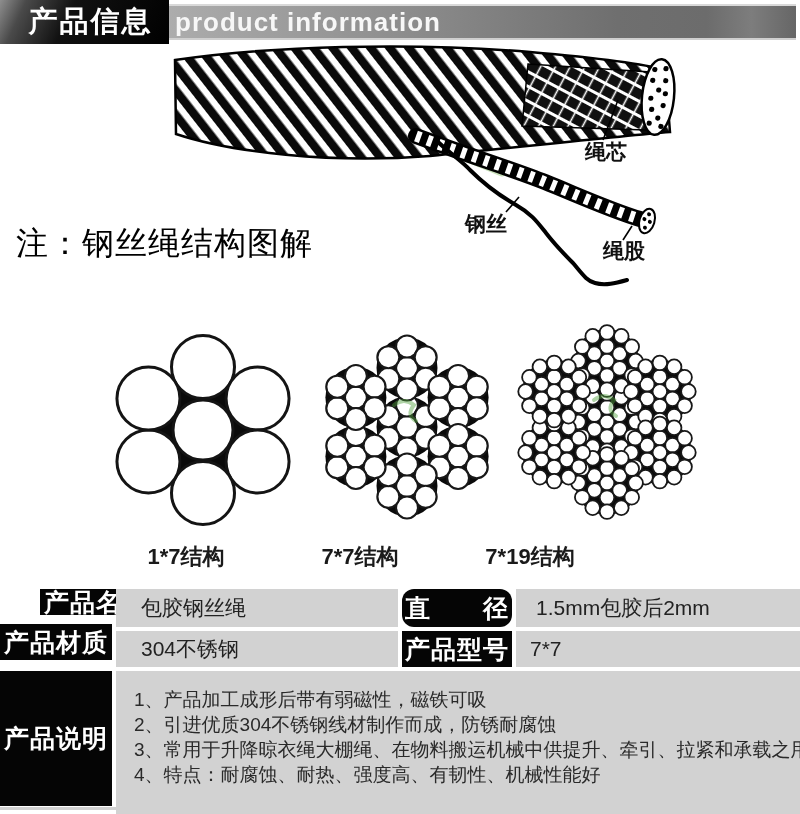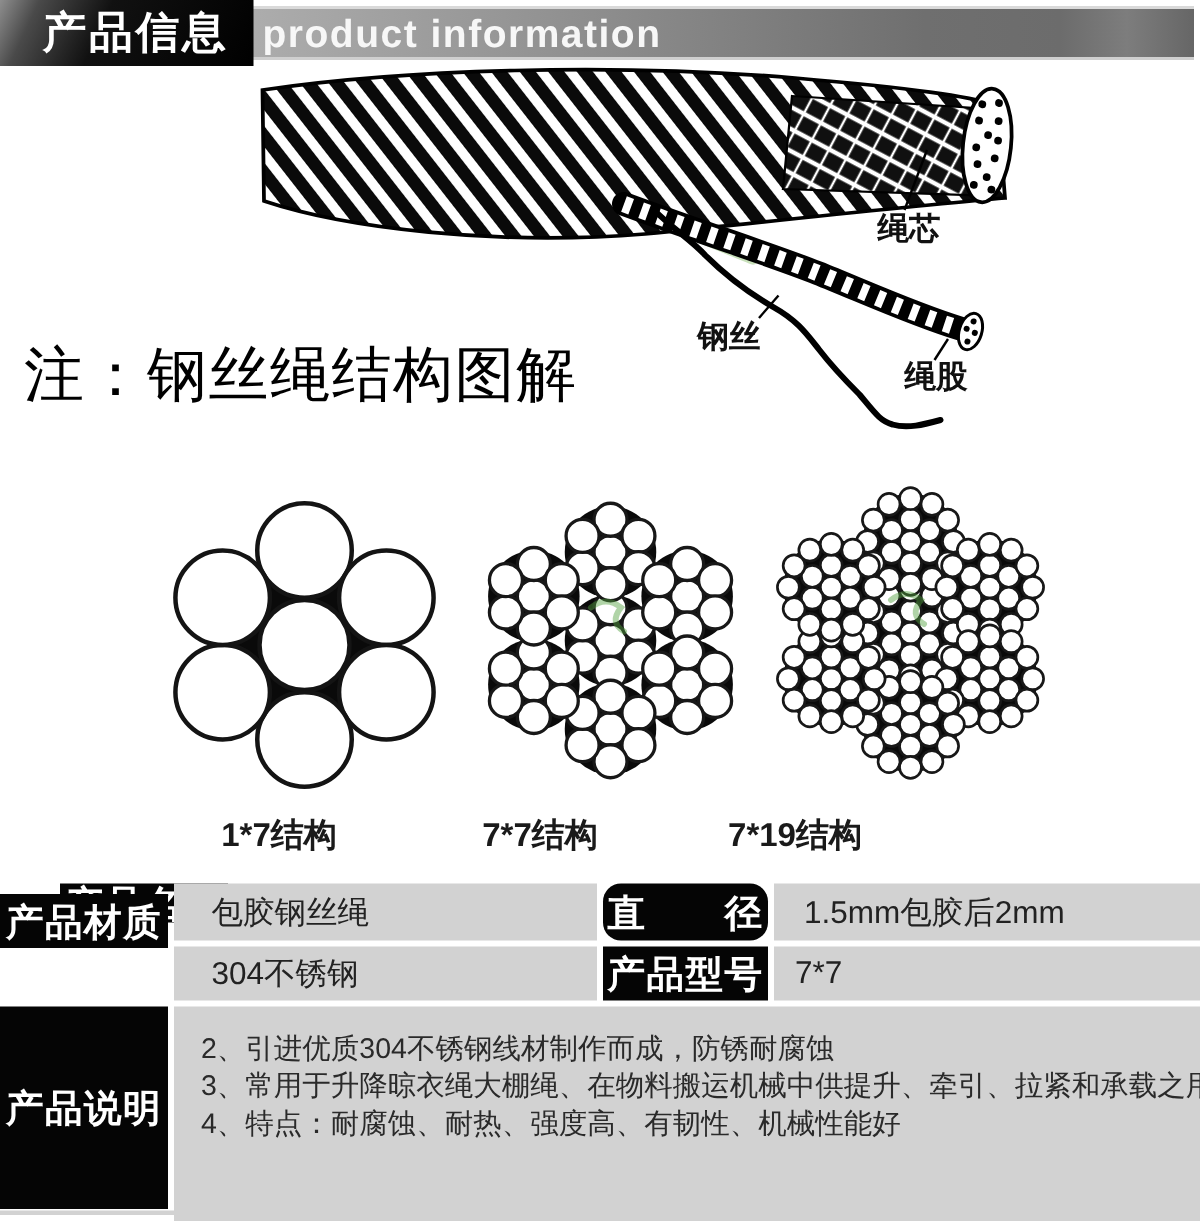--- a/index.html
+++ b/index.html
@@ -17,21 +17,21 @@
   .hdr-black span{color:#fff;font-size:29px;font-weight:700;letter-spacing:2px;}
   .hdr-bar{
     position:absolute;left:157px;top:4px;width:639px;height:36px;box-sizing:border-box;
     background:linear-gradient(to right,#aeaeae 0%,#909090 35%,#6f6f6f 72%,#6c6c6c 86%,#7d7d7d 93%,#666 100%);
     border-top:2px solid #d9d9d9;border-bottom:2px solid #cfcfcf;
     display:flex;align-items:center;padding-left:18px;
   }
   .hdr-bar span{color:#f7f7f7;font-size:26px;font-weight:700;letter-spacing:1px;}
   
   .note{
-    position:absolute;left:16px;top:222px;font-size:40px;font-weight:500;
+    position:absolute;left:16px;top:222px;font-size:32px;font-weight:500;
     color:#000;letter-spacing:1px;white-space:nowrap;
   }
   
   .rope-svg{position:absolute;left:150px;top:40px;width:650px;height:260px;}
   .sections-svg{position:absolute;left:60px;top:315px;width:680px;height:230px;}
   .cap{
     position:absolute;top:542px;width:140px;text-align:center;
     font-size:22px;font-weight:700;color:#1a1a1a;white-space:nowrap;
   }
   .cap1{left:116px;} .cap2{left:290px;} .cap3{left:460px;}
@@ -43,21 +43,21 @@
   }
   .cell-v{
     position:absolute;background:#d2d2d2;color:#222;
     display:flex;align-items:center;font-size:21px;white-space:nowrap;
     padding-left:25px;box-sizing:border-box;
   }
   .k-name{left:0;top:589px;width:112px;height:26px;margin-left:40px;}
   .v-name{left:116px;top:589px;width:282px;height:38px;}
   .k-diam{left:402px;top:589px;width:110px;height:38px;border-radius:12px;}
   .v-diam{left:516px;top:589px;width:284px;height:38px;padding-left:20px;}
-  .k-matl{left:0;top:596px;width:112px;height:36px;}
+  .k-matl{left:0;top:624px;width:112px;height:36px;}
   .v-matl{left:116px;top:631px;width:282px;height:36px;}
   .k-modl{left:402px;top:631px;width:110px;height:36px;}
   .v-modl{left:516px;top:631px;width:284px;height:36px;padding-left:14px;}
   .k-desc{left:0;top:671px;width:112px;height:135px;}
   .v-desc{
     position:absolute;left:116px;top:671px;width:684px;height:143px;background:#d2d2d2;
     box-sizing:border-box;padding:16px 0 0 18px;color:#2a2a2a;
   }
   .v-desc .line{font-size:19px;line-height:25px;white-space:nowrap;}
   .strip{position:absolute;left:0;top:807px;width:116px;height:3px;background:#d2d2d2;}
@@ -358,17 +358,18 @@
 <div class="cell-k k-name">产品名称</div>
 <div class="cell-v v-name">包胶钢丝绳</div>
 <div class="cell-k k-diam">直　　径</div>
 <div class="cell-v v-diam">1.5mm包胶后2mm</div>
 <div class="cell-k k-matl">产品材质</div>
 <div class="cell-v v-matl">304不锈钢</div>
 <div class="cell-k k-modl">产品型号</div>
 <div class="cell-v v-modl">7*7</div>
 <div class="cell-k k-desc">产品说明</div>
 <div class="v-desc">
+  <div class="line">1、产品加工成形后带有弱磁性，磁铁可吸</div>
   <div class="line">2、引进优质304不锈钢线材制作而成，防锈耐腐蚀</div>
   <div class="line">3、常用于升降晾衣绳大棚绳、在物料搬运机械中供提升、牵引、拉紧和承载之用</div>
   <div class="line">4、特点：耐腐蚀、耐热、强度高、有韧性、机械性能好</div>
 </div>
 <div class="strip"></div>
 
 </body></html>

